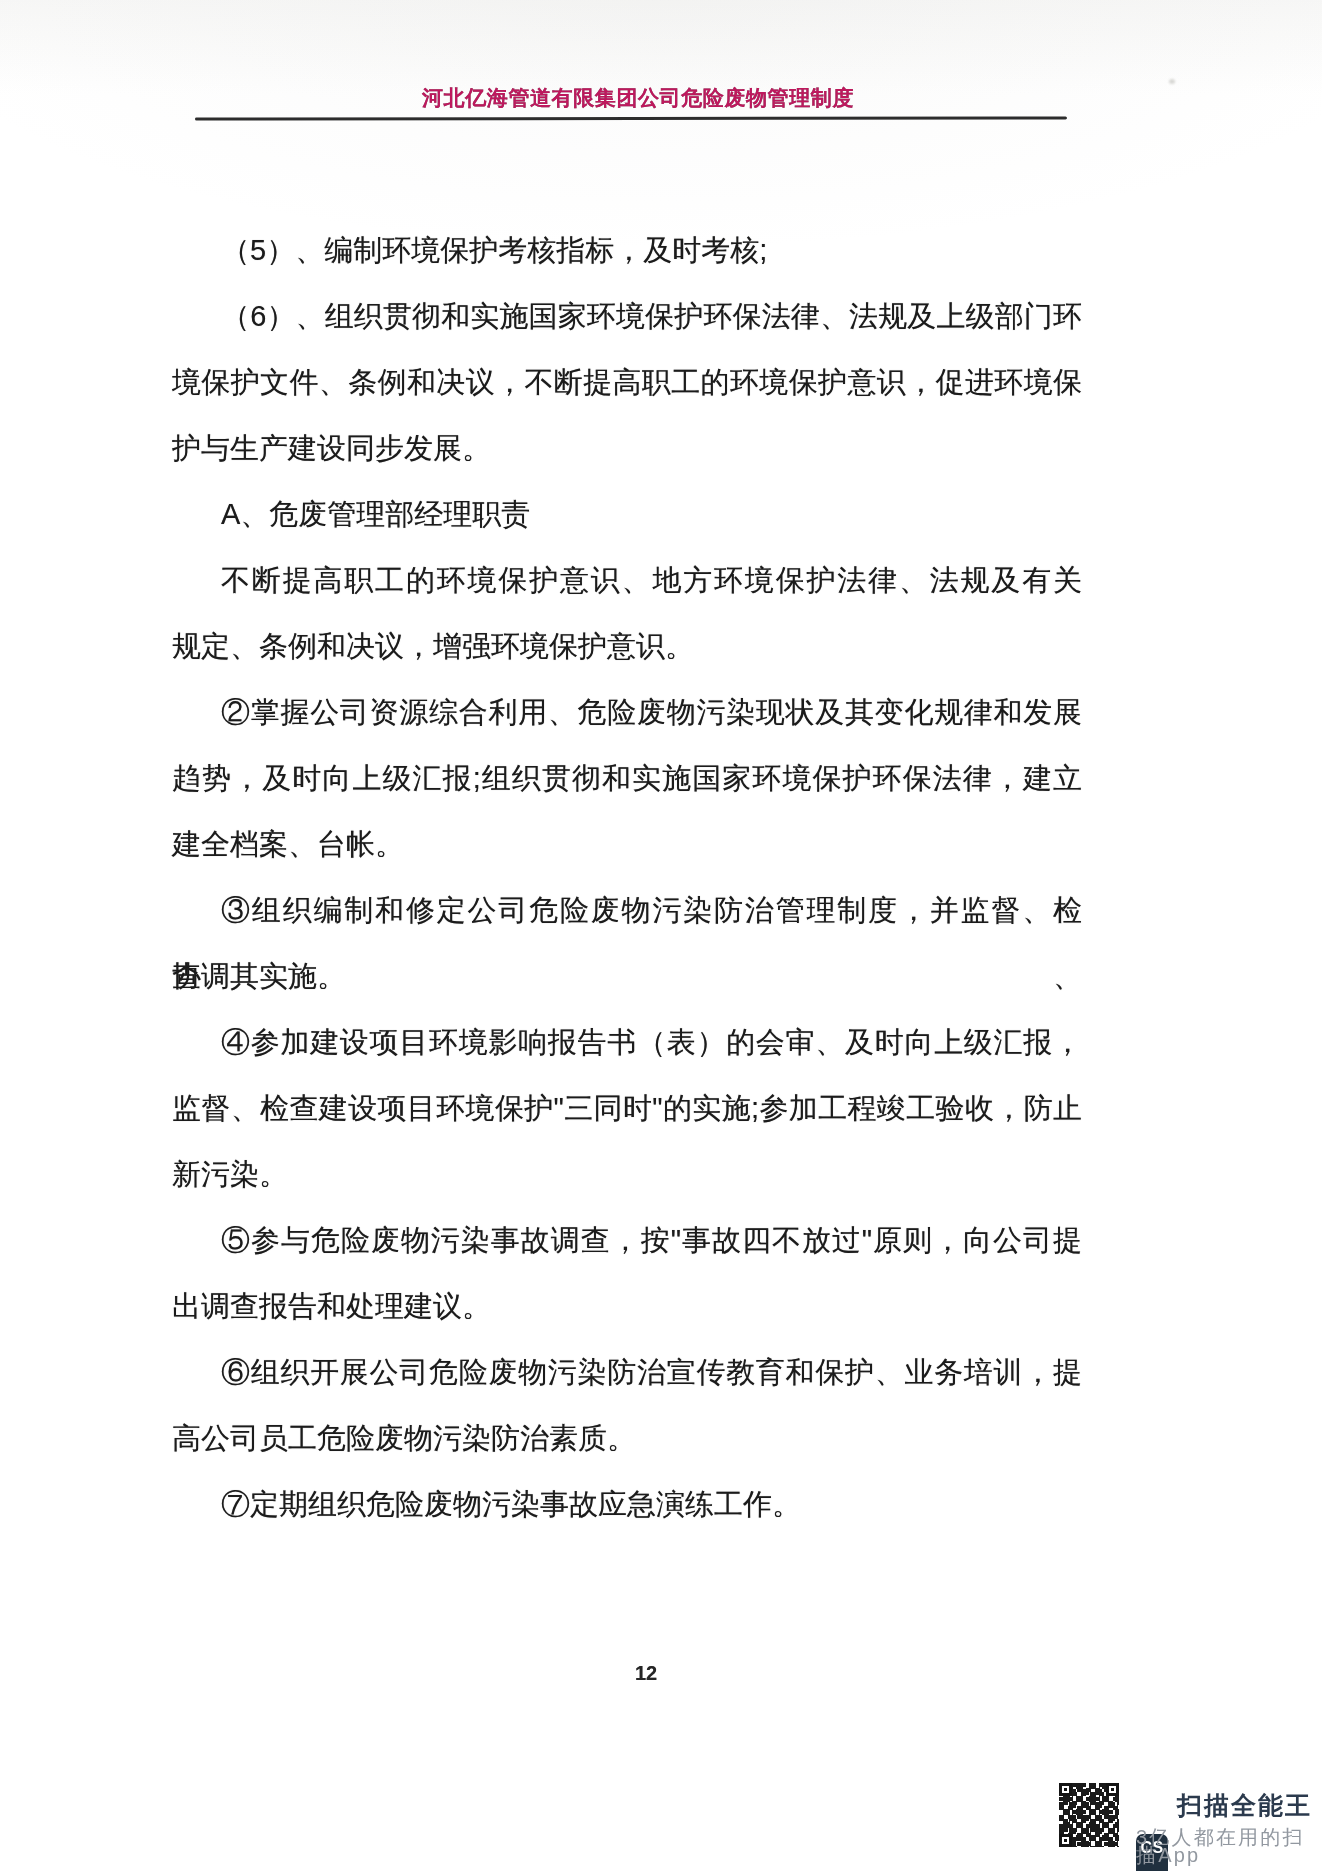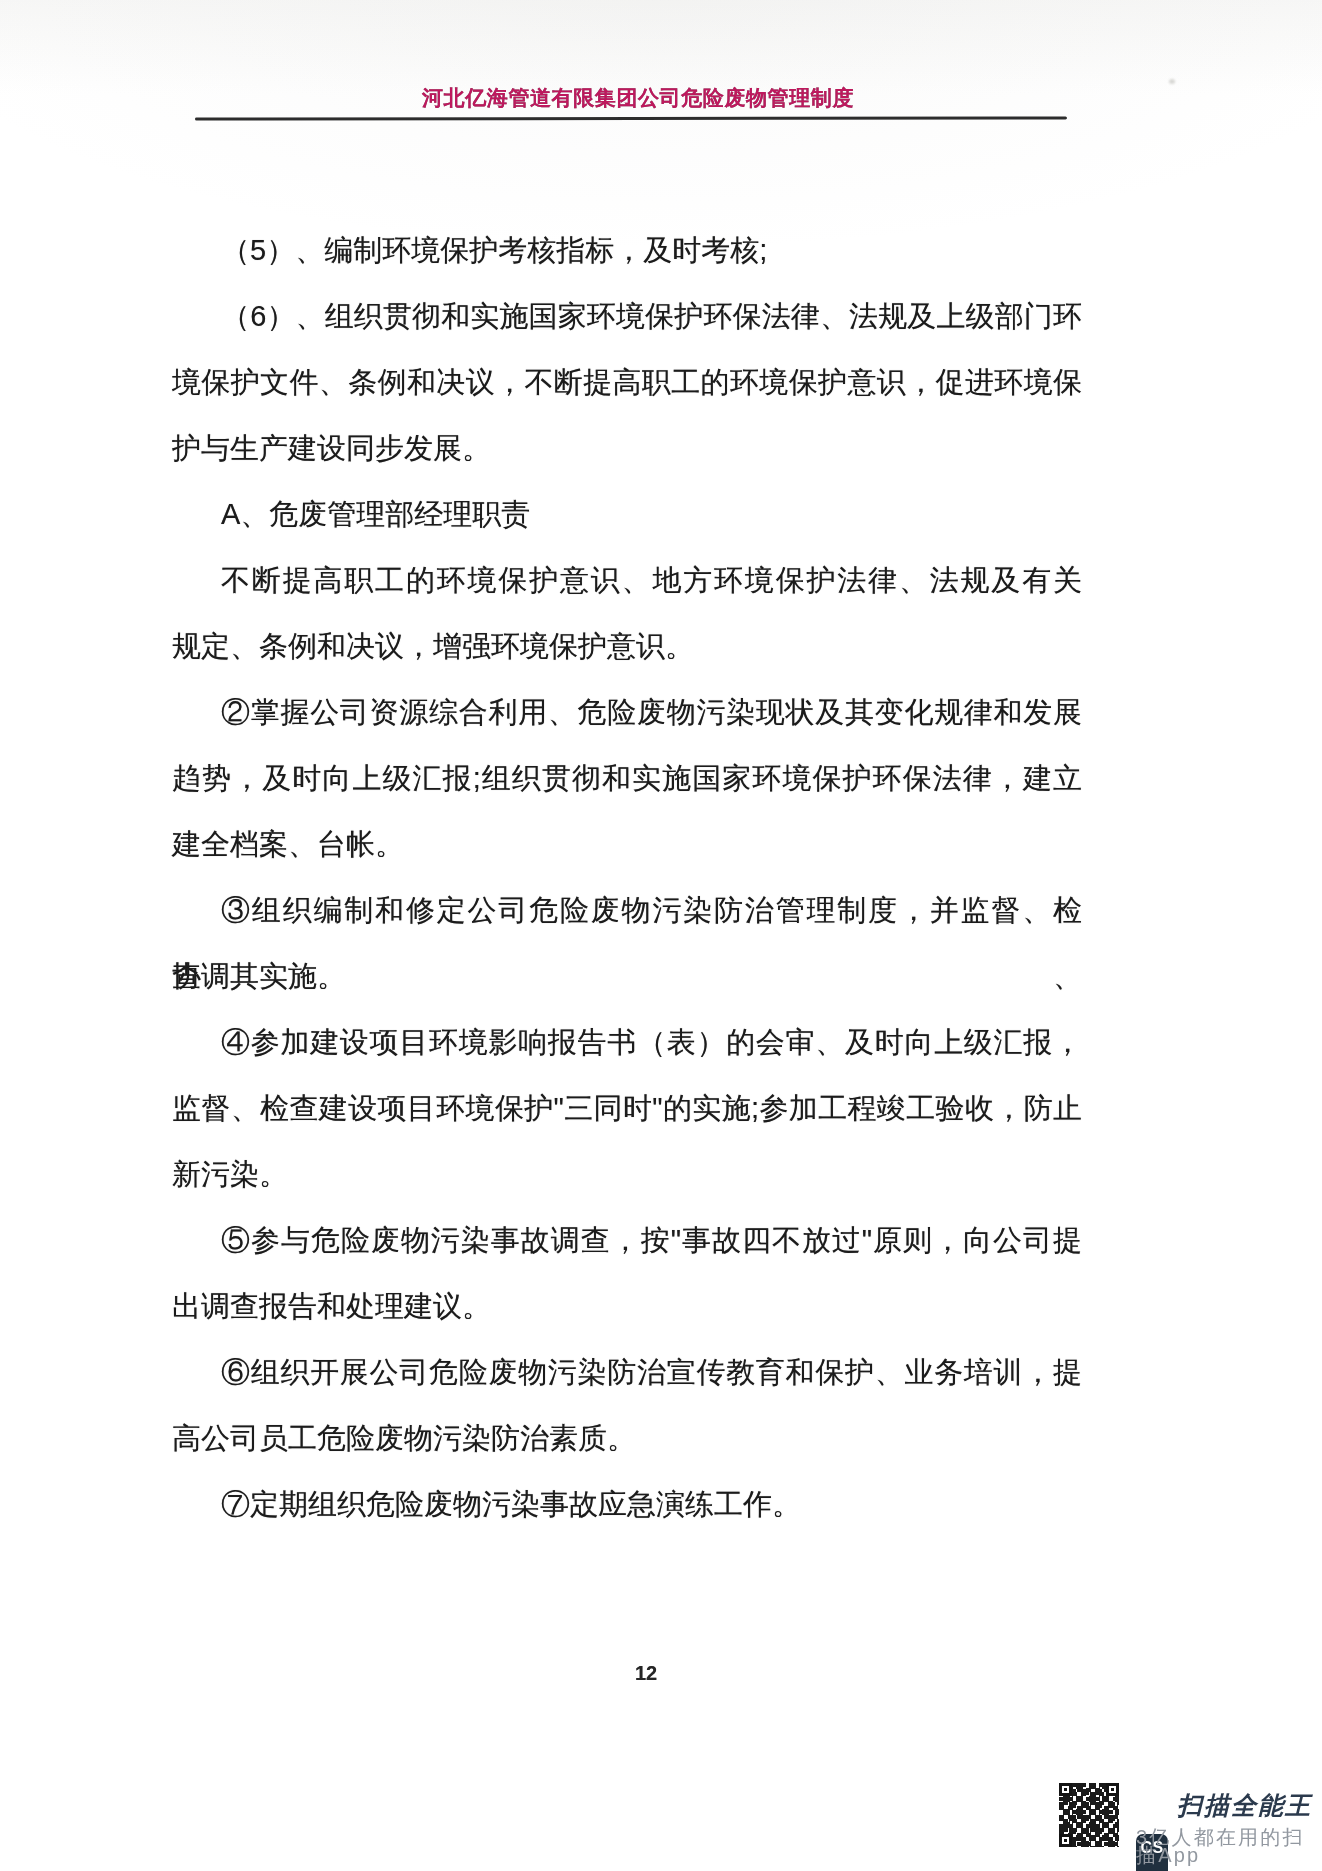--- a/index.html
+++ b/index.html
@@ -78,21 +78,21 @@
   .cs-logo .logo-strip{
     position:absolute;left:0;right:0;bottom:0;height:8px;
   }
   .cs-logo .logo-cs{
     position:absolute;left:0;right:0;top:1px;height:25px;
     display:flex;align-items:center;justify-content:center;
     color:#ffffff;font-size:16px;font-weight:700;letter-spacing:0.5px;
   }
   .app-name{
     position:absolute;left:1177px;top:1789px;height:32px;line-height:32px;
-    font-size:25px;font-weight:700;letter-spacing:2px;font-style:italic;
+    font-size:25px;font-weight:700;letter-spacing:2px;
   }
   .app-tagline{
     position:absolute;left:1136px;top:1828px;height:18px;line-height:18px;
     font-size:20px;letter-spacing:2.2px;
   }
 </style>
 </head>
 <body>
 
 <div class="page">

